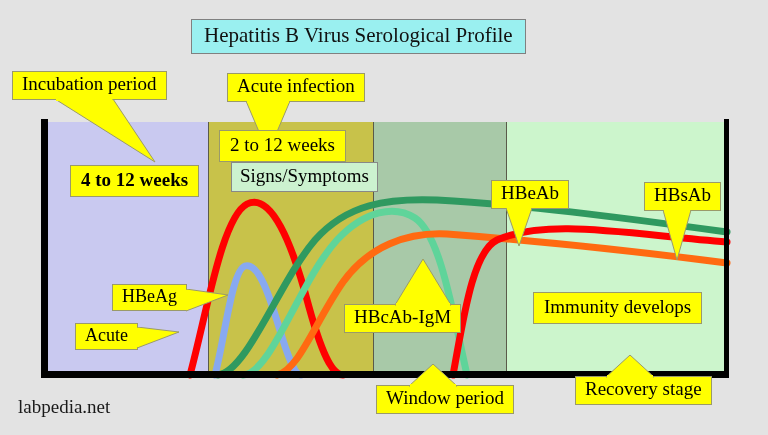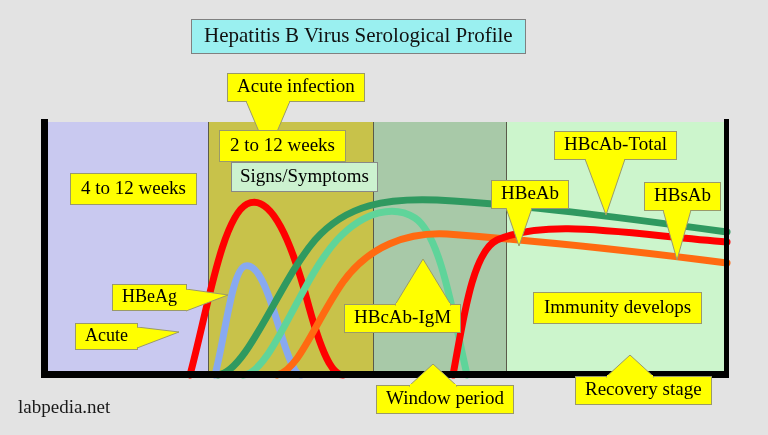--- a/index.html
+++ b/index.html
@@ -74,30 +74,37 @@
         </g>
     </svg>
   </div>
 
   <div class="axis-left"></div>
   <div class="axis-right"></div>
   <div class="axis-bottom"></div>
 
   <div class="title-box">Hepatitis B Virus Serological Profile</div>
 
+  <div class="cal" style="left:12px;top:71px;">
+    <span class="cal-txt">Incubation period</span>
+    <svg class="tail" style="left:42px;top:100%;width:130px;height:65px;">
+      <polygon points="0,0 58,0 100,63" fill="#ffff00" stroke="#9a9a6a" stroke-width="1"></polygon>
+      <rect x="1" y="-2" width="56" height="4" fill="#ffff00"></rect>
+    </svg>
+  </div>
 
   <div class="cal" style="left:227px;top:73px;">
     <span class="cal-txt">Acute infection</span>
     <svg class="tail" style="left:18px;top:100%;width:60px;height:54px;">
       <polygon points="0,0 44,0 22,52" fill="#ffff00" stroke="#9a9a6a" stroke-width="1"></polygon>
       <rect x="1" y="-2" width="42" height="4" fill="#ffff00"></rect>
     </svg>
   </div>
 
-  <div class="plain" style="left:70px;top:173px;">4 to 12 weeks</div>
+  <div class="plain" style="left:70px;top:165px;font-weight:bold;">4 to 12 weeks</div>
   <div class="plain" style="left:219px;top:130px;">2 to 12 weeks</div>
   <div class="greenbox" style="left:209px;top:162px;margin-left:22px;">Signs/Symptoms</div>
 
   <div class="cal sm" style="left:112px;top:284px;">
     <span class="cal-txt">HBeAg</span>
     <svg class="tail" style="left:100%;top:4px;width:44px;height:30px;">
       <polygon points="0,0 0,22 42,6" fill="#ffff00" stroke="#9a9a6a" stroke-width="1"></polygon>
       <rect x="-2" y="1" width="4" height="20" fill="#ffff00"></rect>
     </svg>
   </div>
@@ -119,27 +126,20 @@
   </div>
 
   <div class="cal" style="left:344px;top:304px;">
     <span class="cal-txt">HBcAb-IgM</span>
     <svg class="tail" style="left:50px;top:-46px;width:62px;height:48px;">
       <polygon points="0,46 28,0 56,46" fill="#ffff00" stroke="#9a9a6a" stroke-width="1"></polygon>
       <rect x="1" y="44" width="54" height="4" fill="#ffff00"></rect>
     </svg>
   </div>
 
-  <div class="cal" style="left:554px;top:131px;">
-    <span class="cal-txt">HBcAb-Total</span>
-    <svg class="tail" style="left:30px;top:100%;width:56px;height:58px;">
-      <polygon points="0,0 40,0 21,56" fill="#ffff00" stroke="#9a9a6a" stroke-width="1"></polygon>
-      <rect x="1" y="-2" width="38" height="4" fill="#ffff00"></rect>
-    </svg>
-  </div>
 
   <div class="cal" style="left:644px;top:182px;">
     <span class="cal-txt">HBsAb</span>
     <svg class="tail" style="left:18px;top:100%;width:44px;height:52px;">
       <polygon points="0,0 28,0 14,50" fill="#ffff00" stroke="#9a9a6a" stroke-width="1"></polygon>
       <rect x="1" y="-2" width="26" height="4" fill="#ffff00"></rect>
     </svg>
   </div>
 
   <div class="plain" style="left:533px;top:292px;">Immunity develops</div>

